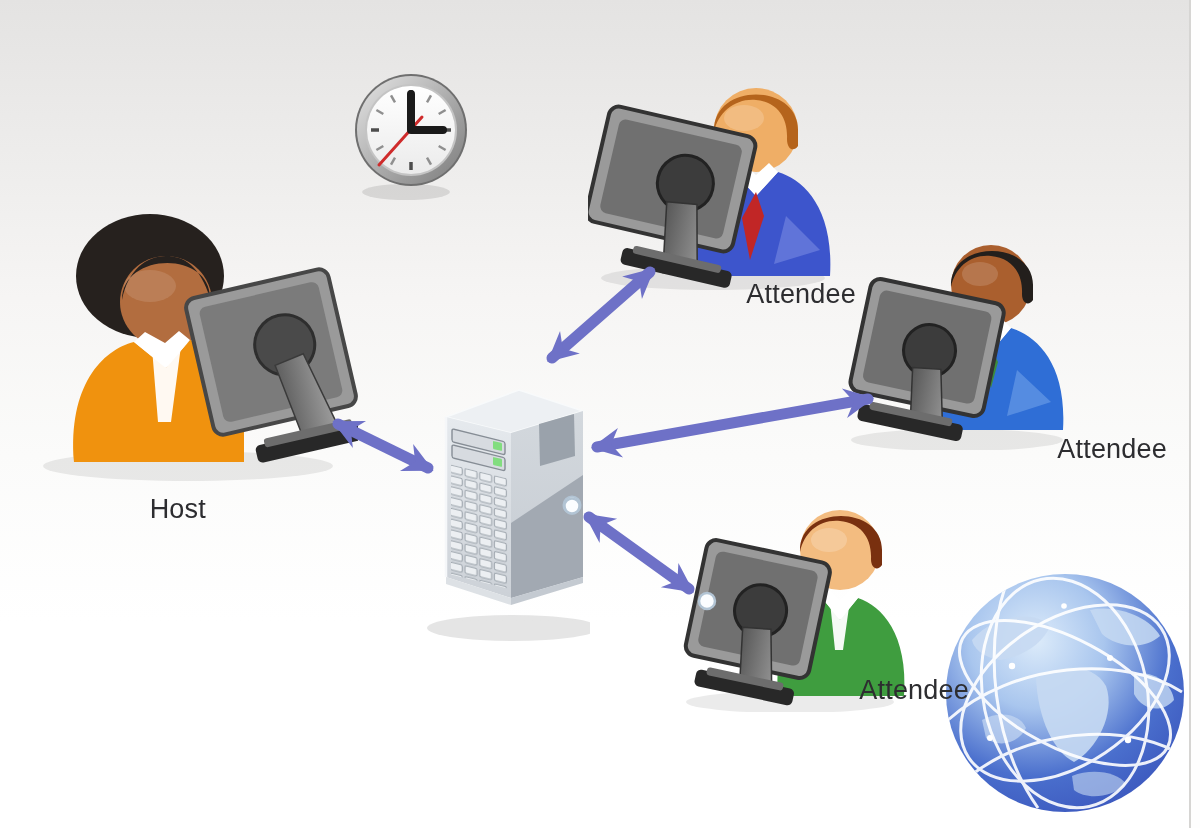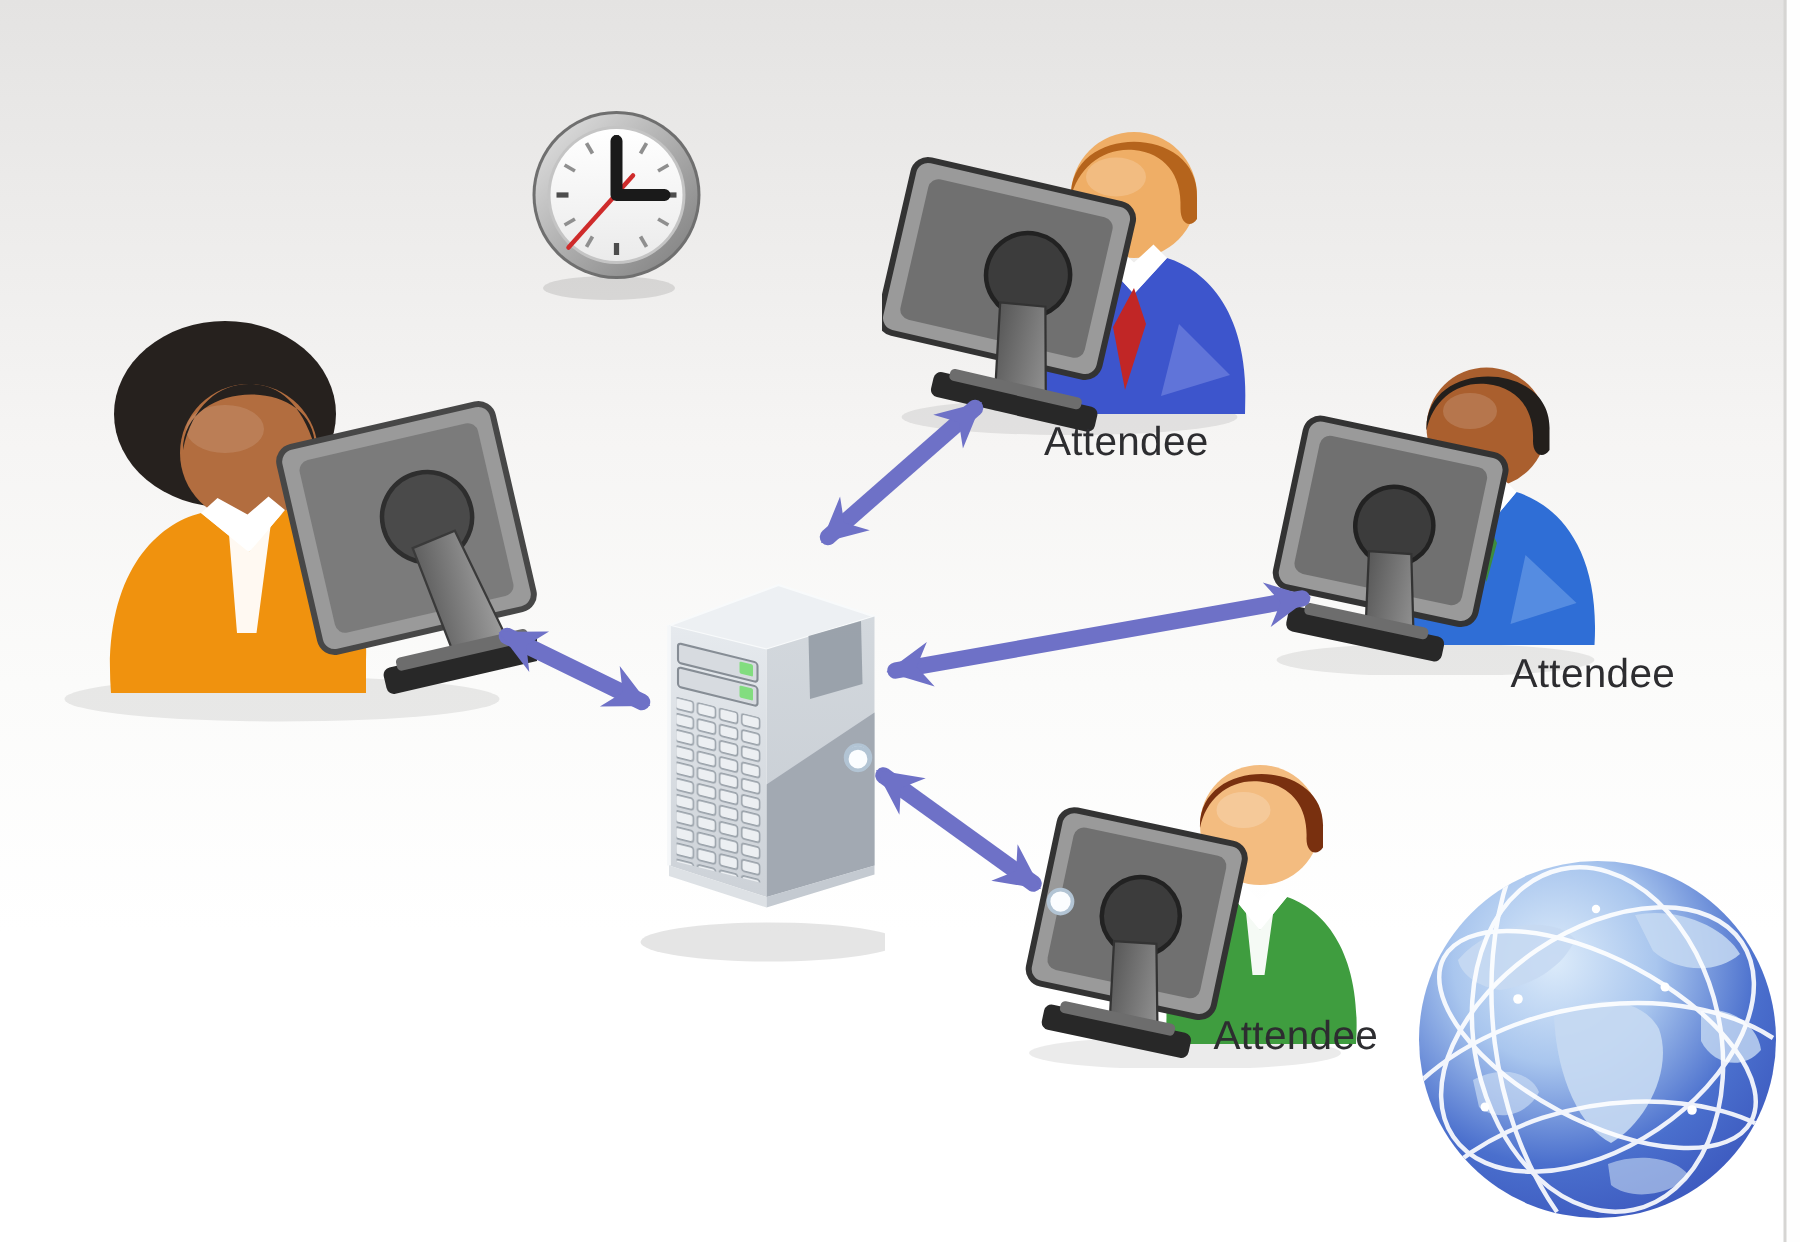--- a/index.html
+++ b/index.html
@@ -4,21 +4,21 @@
 <style>
   html,body{margin:0;padding:0;}
   body{font-family:"Liberation Sans","DejaVu Sans",sans-serif;}
   .canvas{
     position:relative;width:1200px;height:828px;overflow:hidden;
     background:linear-gradient(180deg,var(--bg_top,#e4e3e2) 0%,#ecebea 16%,var(--bg_mid,#f6f5f4) 36%,#fbfbfa 55%,var(--bg_bottom,#ffffff) 75%);
   }
   .abs{position:absolute;}
   .node-label{
     position:absolute;font-size:27px;color:var(--label_text,#2d2d30);
-    text-align:left;line-height:35px;white-space:pre-line;letter-spacing:.2px;
+    text-align:right;line-height:35px;white-space:pre-line;letter-spacing:.2px;
   }
   .lbl-host{left:86px;top:492px;width:120px;}
   .lbl-server{left:387px;top:604px;width:262px;}
   .lbl-a1{left:696px;top:277px;width:160px;}
   .lbl-a2{left:1007px;top:432px;width:160px;}
   .lbl-a3{left:809px;top:673px;width:160px;}
   .clock{left:350px;top:68px;width:122px;height:134px;}
   .host-group{left:38px;top:190px;width:320px;height:300px;}
   .server-group{left:425px;top:378px;width:165px;height:275px;}
   .a1-group{left:588px;top:68px;width:258px;height:222px;}
@@ -272,19 +272,20 @@
     <g stroke="var(--arrow,#6e71c7)" stroke-width="11" stroke-linecap="round">
       <line x1="338" y1="424" x2="428" y2="468" marker-start="url(#ah)" marker-end="url(#ah)"></line>
       <line x1="552" y1="358" x2="650" y2="272" marker-start="url(#ah)" marker-end="url(#ah)"></line>
       <line x1="597" y1="447" x2="868" y2="399" marker-start="url(#ah)" marker-end="url(#ah)"></line>
       <line x1="589" y1="517" x2="689" y2="589" marker-start="url(#ah)" marker-end="url(#ah)"></line>
     </g>
     <circle cx="572" cy="506" r="7.5" style="fill:var(--dot_fill,#fbfdff)" stroke="var(--dot_stroke,#b2c4d4)" stroke-width="2.5"></circle>
     <circle cx="707" cy="601" r="8" style="fill:var(--dot_fill,#fbfdff)" stroke="var(--dot_stroke,#b2c4d4)" stroke-width="2.5"></circle>
   </svg>
 
+  <div class="node-label lbl-host">Host</div>
   <div class="node-label lbl-a1">Attendee</div>
   <div class="node-label lbl-a2">Attendee</div>
   <div class="node-label lbl-a3">Attendee</div>
 
   <div class="abs edge-strip"></div>
   <div class="abs edge-line"></div>
 </div>
 
 </body></html>

